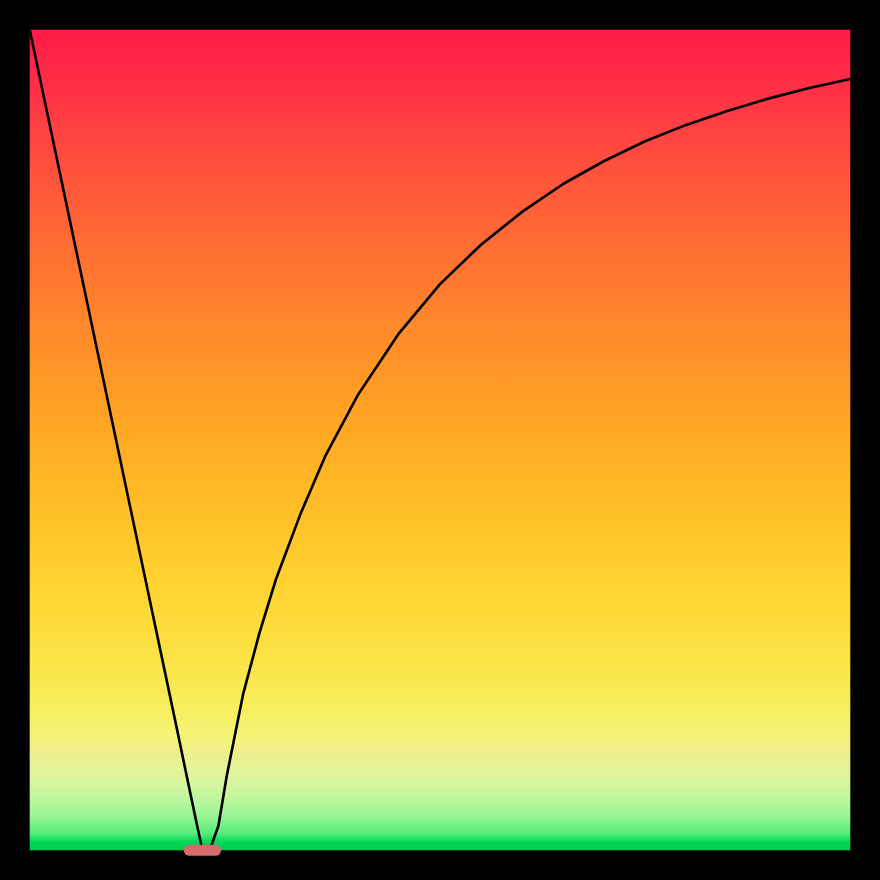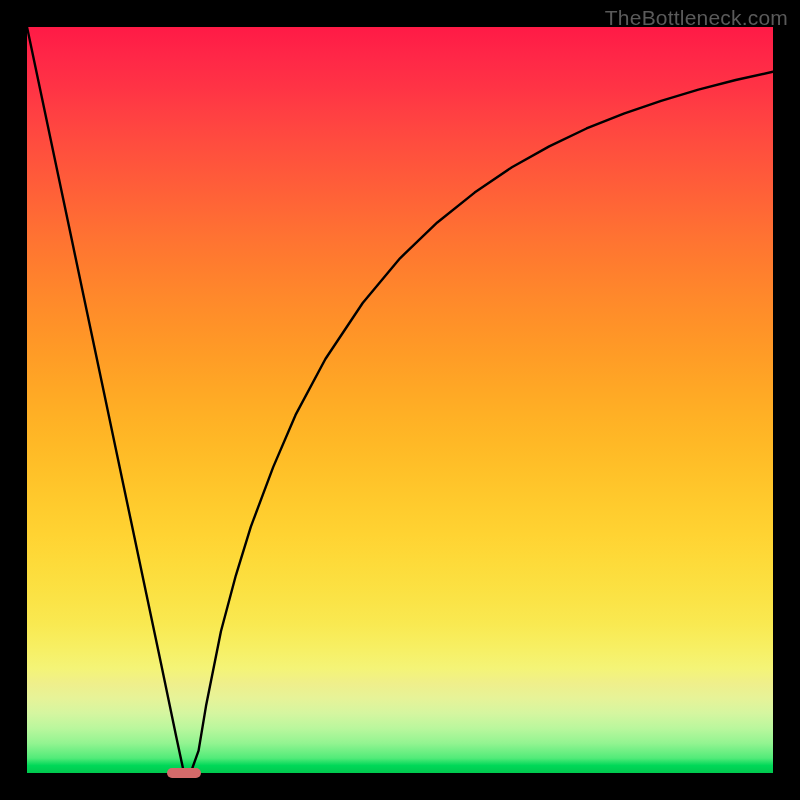--- a/index.html
+++ b/index.html
@@ -91,14 +91,13 @@
 
 <div class="frame">
 
   <div class="plot-area">
     <svg class="curve-svg" viewBox="0 0 746 746" preserveAspectRatio="none">
       <path id="curve-path" d="M0.00 0.00 L14.92 70.87 L29.84 141.74 L44.76 212.61 L59.68 283.48 L74.60 354.35 L89.52 425.22 L104.44 496.09 L119.36 566.96 L134.28 637.83 L149.20 709.45 L156.66 744.51 L164.12 744.51 L171.58 723.62 L179.04 678.86 L193.96 604.26 L208.88 548.31 L223.80 499.82 L246.18 440.14 L268.56 387.92 L298.40 331.97 L335.70 276.02 L373.00 231.26 L410.30 195.45 L447.60 165.61 L484.90 140.25 L522.20 119.36 L559.50 101.46 L596.80 86.54 L634.10 73.85 L671.40 62.66 L708.70 52.97 L746.00 44.76" fill="none" stroke="#000" stroke-width="2.4" stroke-linecap="round" stroke-linejoin="round"></path>
     </svg>
     <div id="min-marker" class="marker" style="left: 156.66px; top: 746px;"></div>
   </div>
 
-  <div class="attribution">TheBottleneck.com</div>
 </div>
 
 </body></html>

